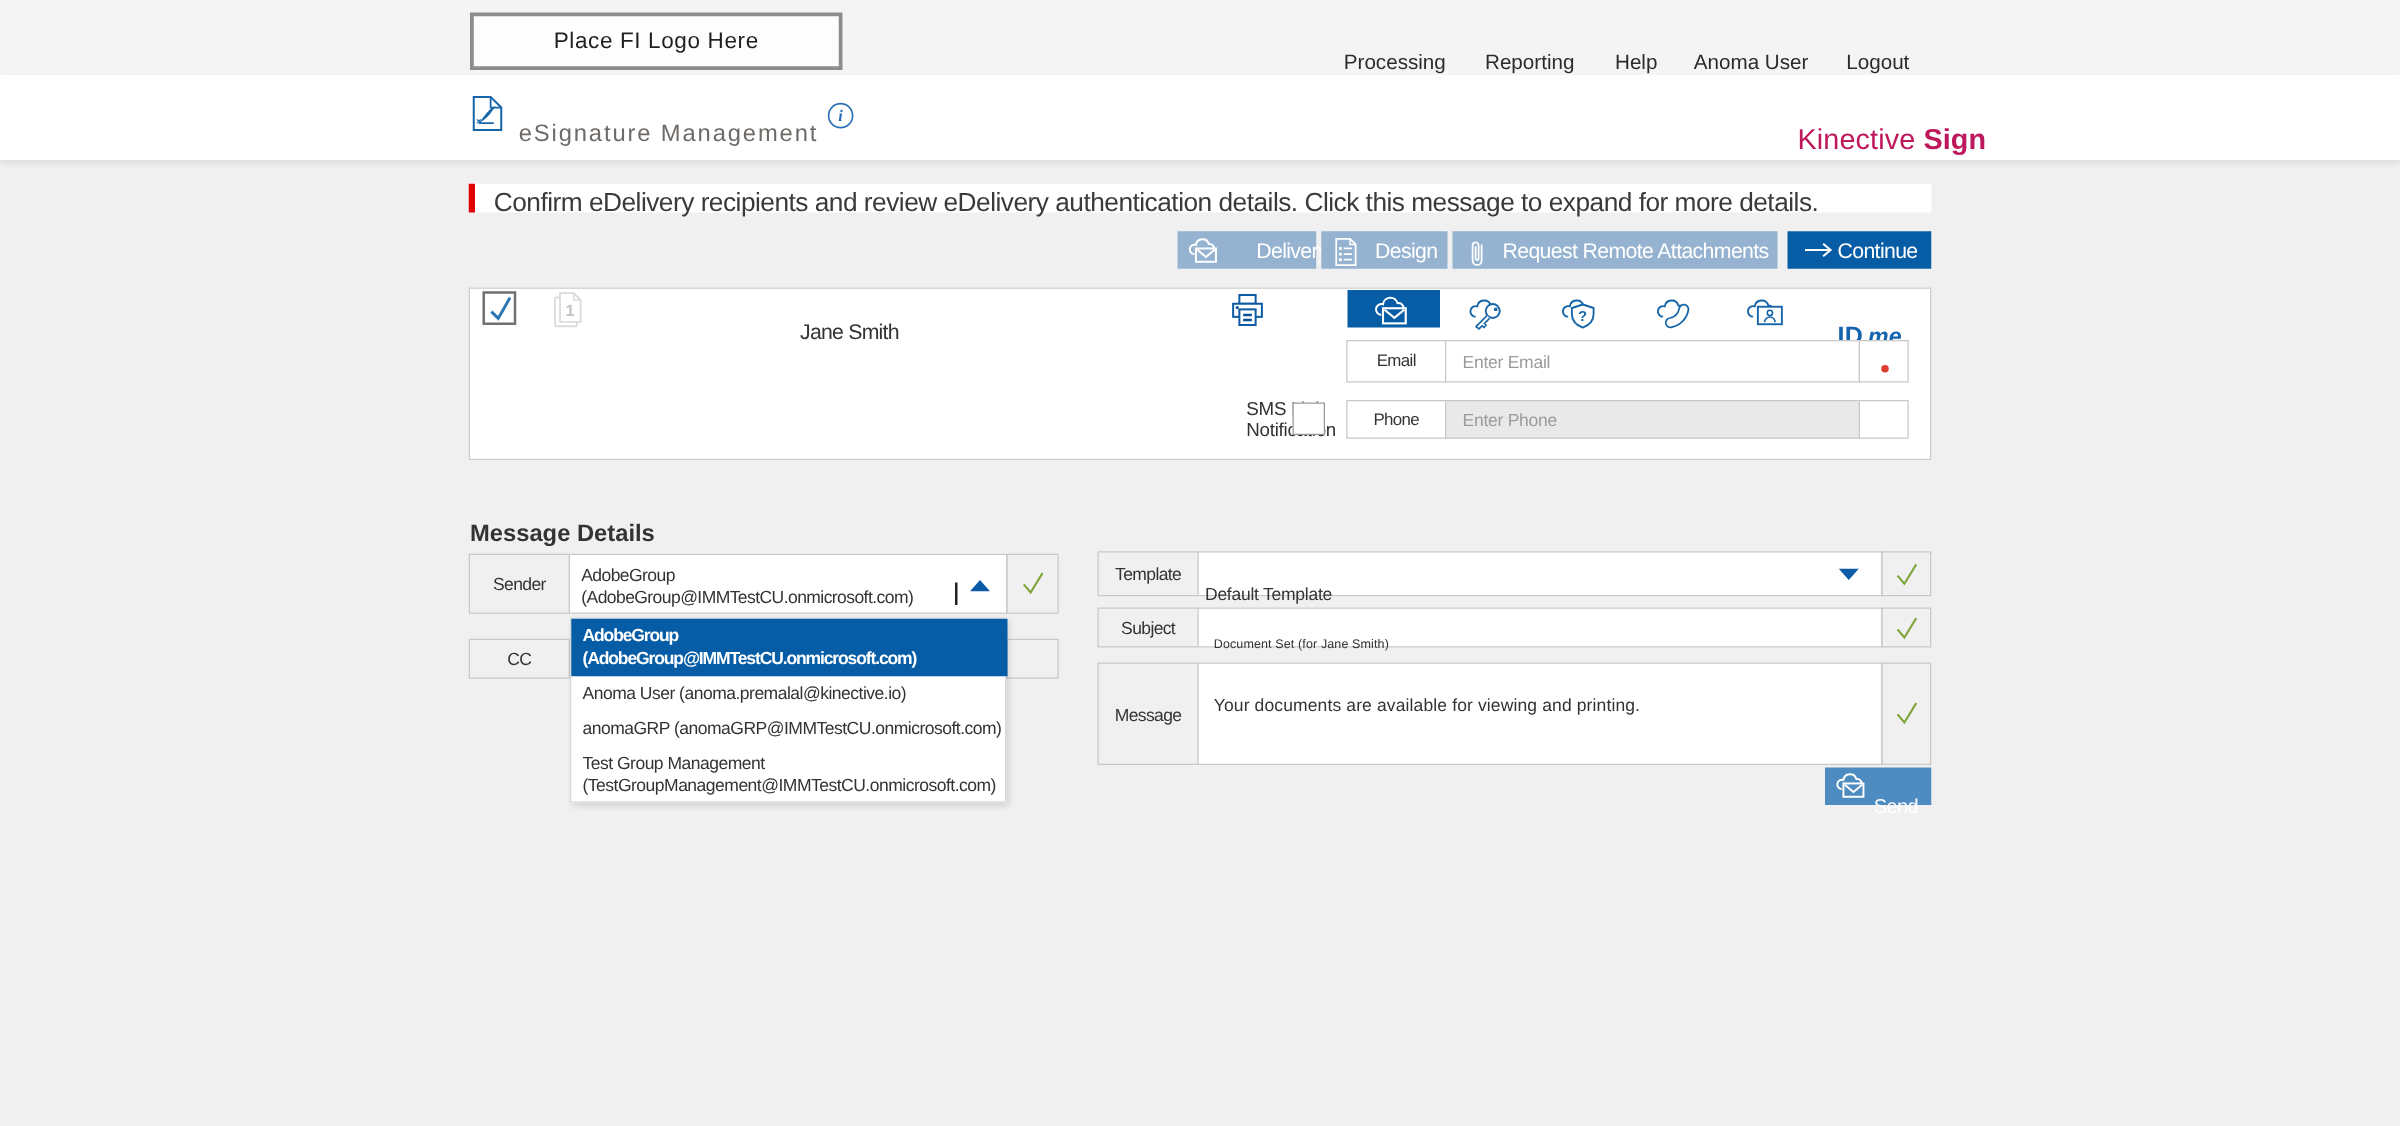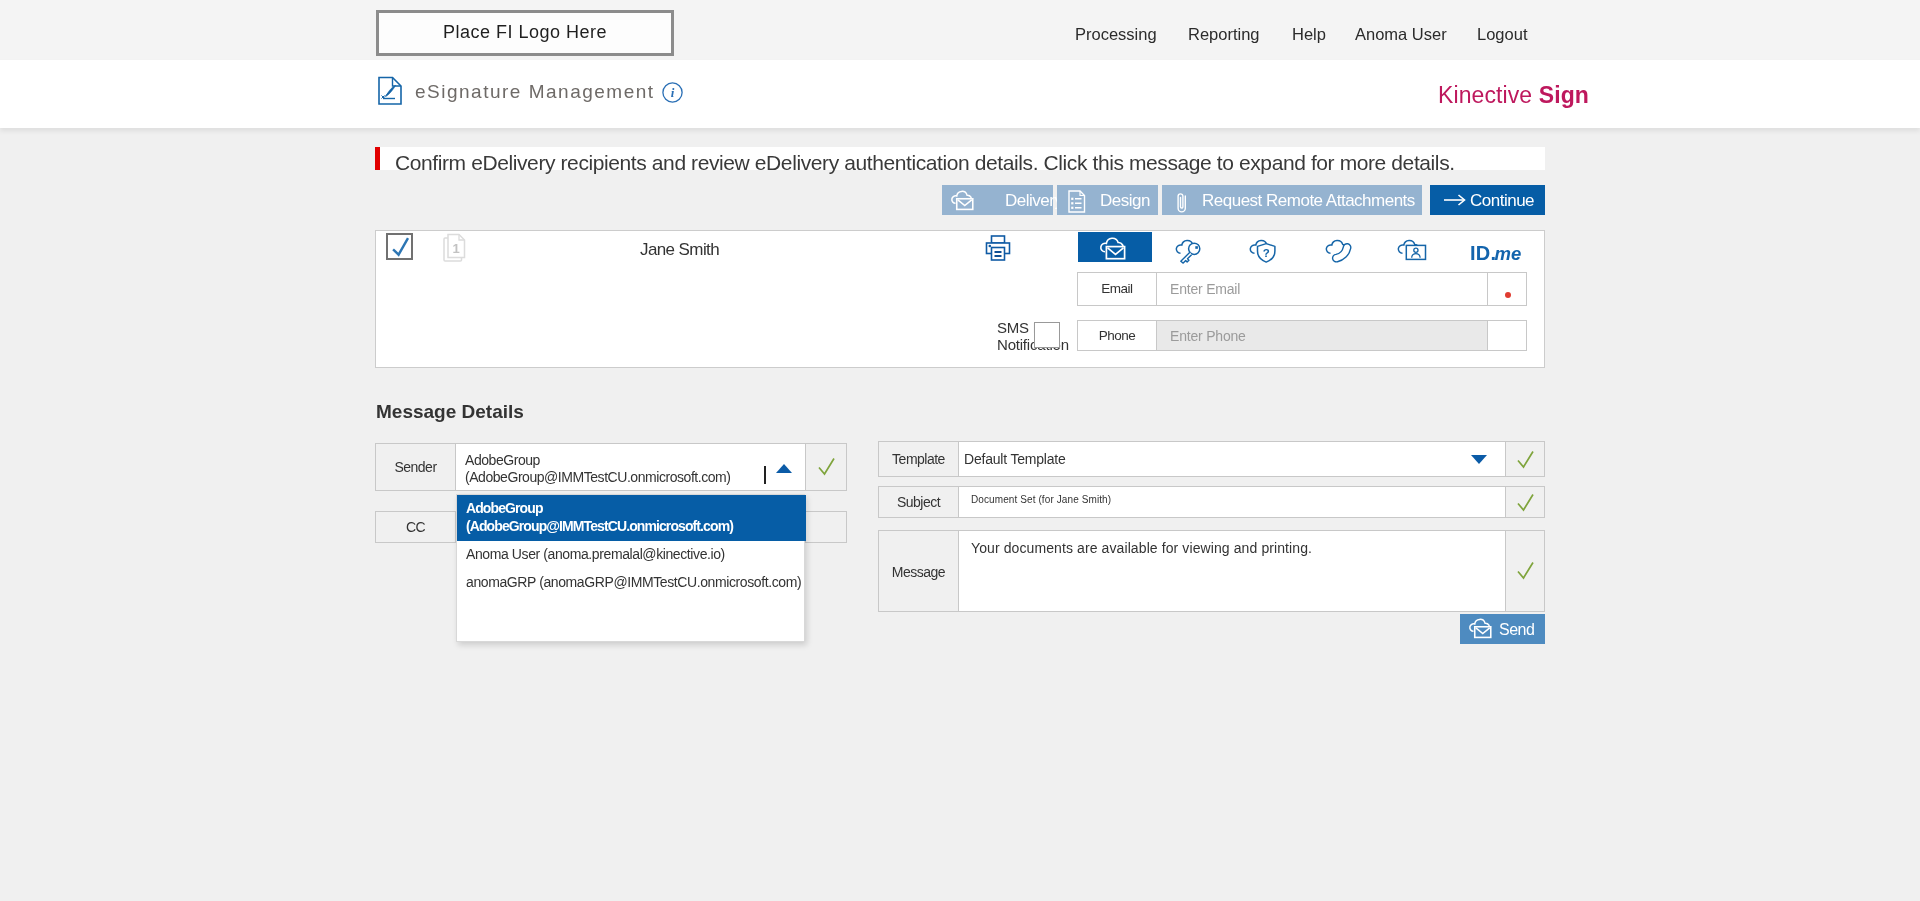--- a/index.html
+++ b/index.html
@@ -2,21 +2,21 @@
 <html><head>
 <meta charset="utf-8">
 <style>
 * { margin:0; padding:0; box-sizing:border-box; }
 html,body { width:1920px; height:901px; font-family:"Liberation Sans", sans-serif; }
 body { position:relative; background:#f0f0f0; overflow:hidden; }
 .abs { position:absolute; }
 .cell { position:absolute; border:1px solid #c8c8c8; font-size:14px; color:#333; }
 .lab { text-align:center; letter-spacing:-0.5px; }
 .white { background:#fff; }
-.txt { position:absolute; white-space:nowrap; }
+.txt { position:absolute; white-space:nowrap;margin-top:16px; }
 
 #topbar { left:0; top:0; width:1920px; height:60px; background:#f4f4f4; }
 #logobox { left:376px; top:10px; width:298px; height:46px; background:#fdfdfd; border:3px solid #8c8c8c; text-align:center; line-height:38px; font-size:18px; letter-spacing:0.5px; color:#1f1f1f; }
 .nav { font-size:16.5px; color:#2b2b2b; top:25px; }
 
 #band { left:0; top:60px; width:1920px; height:68px; background:#ffffff; box-shadow:0 3px 5px rgba(0,0,0,0.08); }
 #esigtitle { left:415px; top:81px; font-size:19px; letter-spacing:1.5px; color:#6e6a67; }
 #kinective { left:1438px; top:82px; font-size:23px; color:#be185d; letter-spacing:0.1px; }
 
 #alert { left:375px; top:147px; width:1170px; height:23px; background:#fff; border-left:5px solid #e10000; }
@@ -202,20 +202,21 @@
 <div class="cell lab" style="left:375px; top:511px; width:81px; height:32px; line-height:30px;">CC</div>
 <div class="cell white" style="left:455px; top:511px; width:351px; height:32px;"></div>
 <div class="cell" style="left:805px; top:511px; width:42px; height:32px;"></div>
 
 <div class="abs" id="dropdown">
   <div id="dd1">
       <span>AdobeGroup<br>(AdobeGroup@IMMTestCU.onmicrosoft.com)</span>
     </div>
   <div class="dd" style="top:51px;">Anoma User (anoma.premalal@kinective.io)</div>
   <div class="dd" style="top:79px;">anomaGRP (anomaGRP@IMMTestCU.onmicrosoft.com)</div>
+  <div class="dd" style="top:107px;">Test Group Management<br>(TestGroupManagement@IMMTestCU.onmicrosoft.com)</div>
 </div>
 
 <div class="cell lab" style="left:878px; top:441px; width:81px; height:36px; line-height:34px;">Template</div>
 <div class="cell white" style="left:958px; top:441px; width:548px; height:36px;">
   <span class="txt" style="left:5px; top:9px; font-size:14px; letter-spacing:-0.2px;">Default Template</span>
   <div class="tri-dn" style="left:512px; top:13px;"></div>
 </div>
 <div class="cell" style="left:1505px; top:441px; width:40px; height:36px;">
   <svg class="ic" style="left:11px; top:8px;" width="17" height="19" viewBox="0 0 17 19">
       <path d="M1,10.5 L6.5,17 L16,1.5" fill="none" stroke="#7fa43c" stroke-width="1.7"></path>

